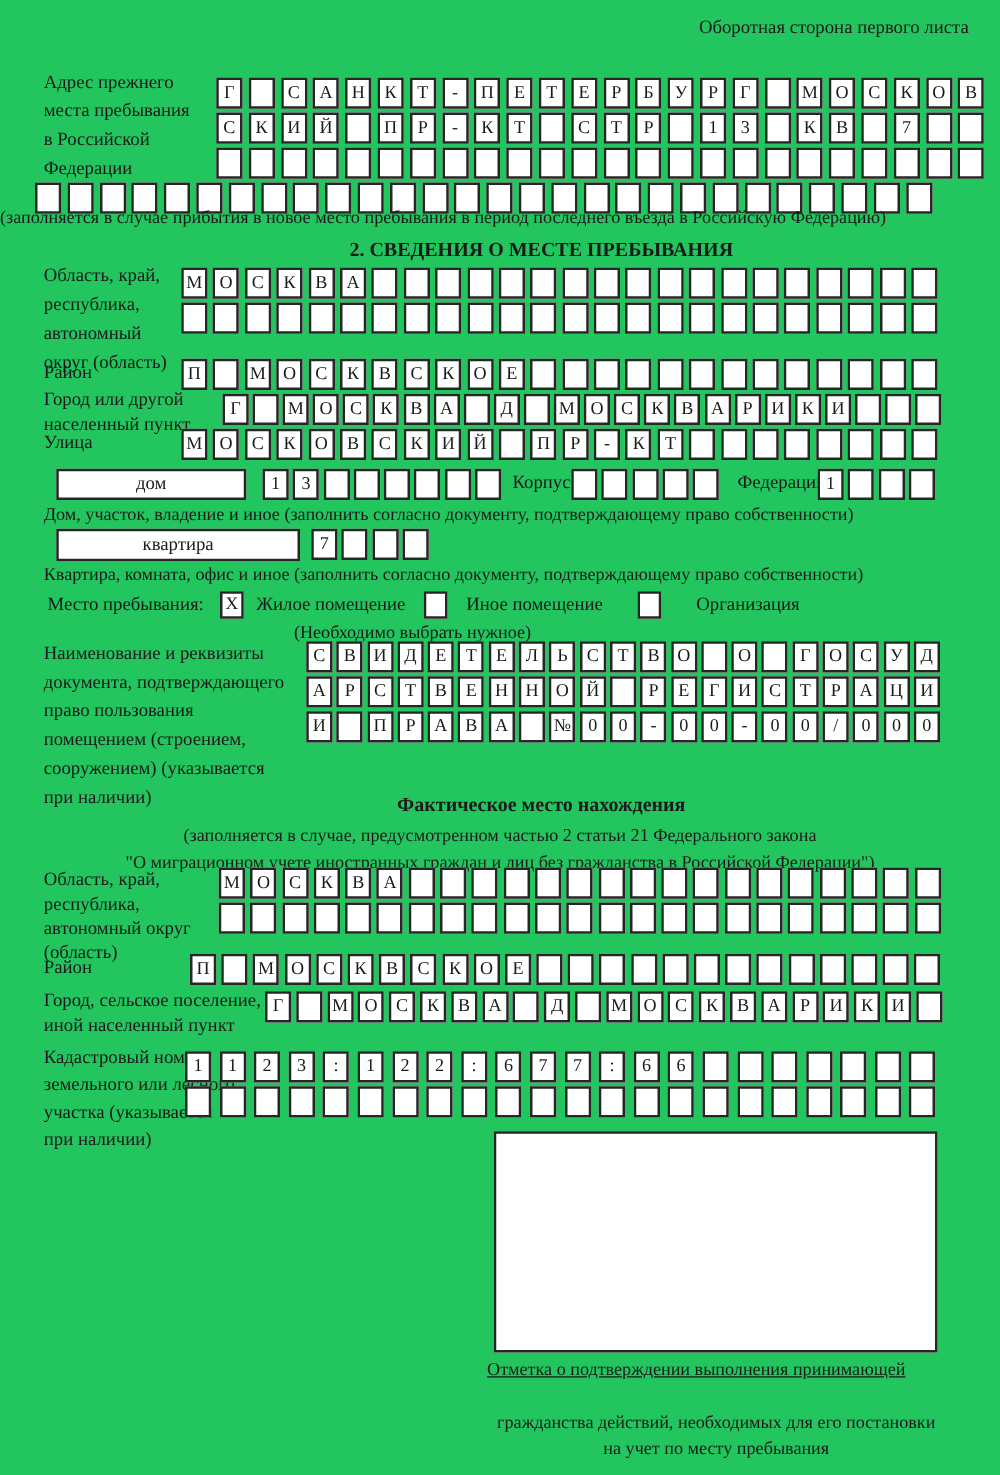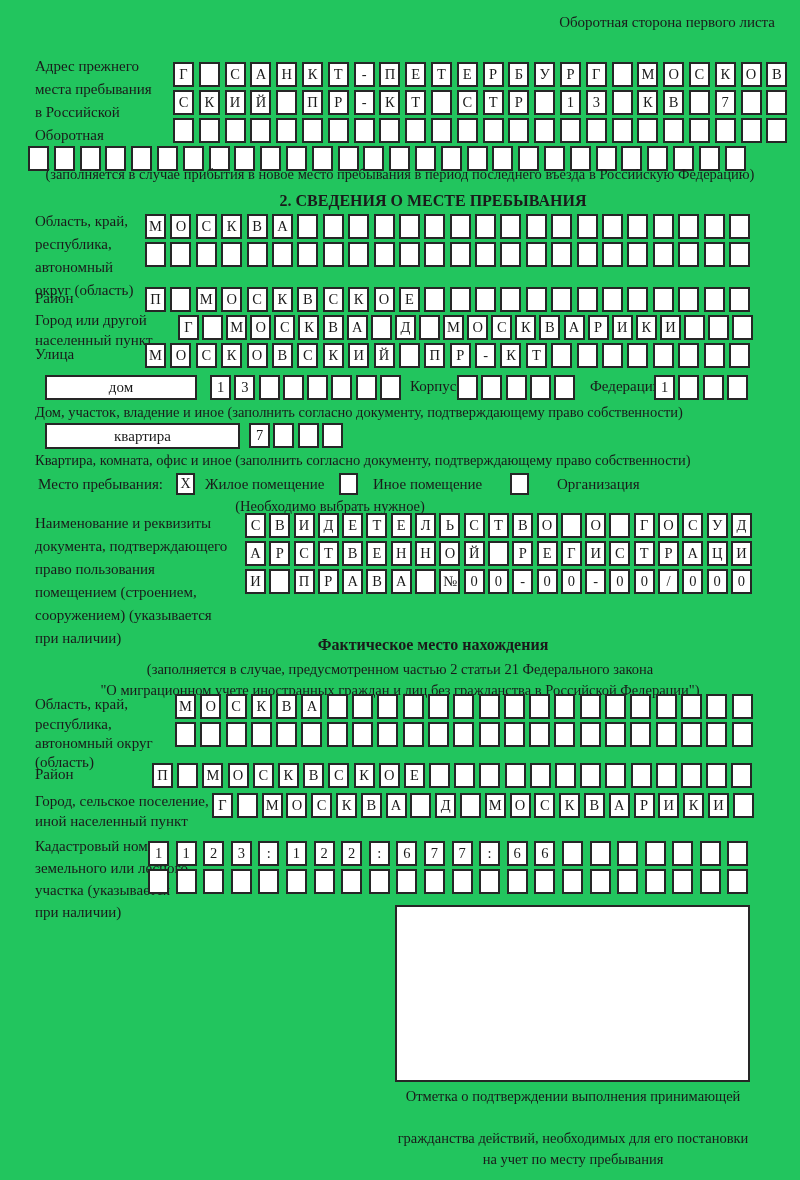--- a/index.html
+++ b/index.html
@@ -48,21 +48,21 @@
   #g-fobl1{left:175px;top:694px;gap:4.3px;}
   #g-fobl2{left:175px;top:722px;gap:4.3px;}
   #g-fraion{left:152px;top:763px;gap:4.2px;}
   #g-fgorod{left:212px;top:793px;gap:3.8px;}
   #g-kad1{left:148px;top:841px;gap:6.6px;}
   #g-kad2{left:148px;top:869px;gap:6.6px;}
   
   #corner-note{top:14px;right:58px;font-size:15px;}
   #l-prev-1{left:35px;top:58px;} #l-prev-2{left:35px;top:81px;}
   #l-prev-3{left:35px;top:104px;} #l-prev-4{left:35px;top:127px;}
-  #cap-prev{left:0;top:166px;width:800px;}
+  #cap-prev{left:0;top:166px;width:668px;}
   #hdr-sec2{top:192px;}
   #l-obl-1{left:35px;top:213px;} #l-obl-2{left:35px;top:236px;}
   #l-obl-3{left:35px;top:259px;} #l-obl-4{left:35px;top:282px;}
   #l-raion{left:35px;top:290px;}
   #l-gor-1{left:35px;top:312px;} #l-gor-2{left:35px;top:332px;}
   #l-ulitsa{left:35px;top:346px;}
   #cap-dom{left:35px;top:404px;}
   #cap-kv{left:35px;top:452px;}
   #l-mesto{left:38px;top:476px;}
   #chk1{left:176px;top:473px;} #l-opt1{left:205px;top:476px;}
@@ -75,34 +75,34 @@
   #hdr-fact{top:636px;}
   #cap-fact-1{left:0;top:661px;width:800px;font-size:14.5px;}
   #cap-fact-2{left:0;top:682px;width:800px;font-size:14.5px;}
   #l-fobl-1{left:35px;top:696px;} #l-fobl-2{left:35px;top:716px;}
   #l-fobl-3{left:35px;top:735px;text-align:right;} #l-fobl-4{left:35px;top:754px;}
   #l-fraion{left:35px;top:766px;}
   #l-fgor-1{left:35px;top:793px;} #l-fgor-2{left:35px;top:813px;}
   #l-kad-1{left:35px;top:838px;} #l-kad-2{left:35px;top:860px;}
   #l-kad-3{left:35px;top:882px;} #l-kad-4{left:35px;top:904px;}
   #stamp-box{position:absolute;left:395px;top:905px;width:355px;height:177px;box-sizing:border-box;border:2px solid #262626;background:#fff;}
-  #cap-st-1{left:378px;top:1088px;width:390px;} #cap-st-2{left:378px;top:1109px;width:390px;}
+  #cap-st-1{left:362px;top:1088px;width:390px;text-decoration:underline;} #cap-st-2{left:378px;top:1109px;width:390px;}
   #cap-st-3{left:378px;top:1130px;width:390px;} #cap-st-4{left:378px;top:1151px;width:390px;}
 </style>
 </head>
 <body>
 
 <div class="page">
 
   <div class="lbl" id="corner-note">Оборотная сторона первого листа</div>
 
   <div class="lbl" id="l-prev-1">Адрес прежнего</div>
   <div class="lbl" id="l-prev-2">места пребывания</div>
   <div class="lbl" id="l-prev-3">в Российской</div>
-  <div class="lbl" id="l-prev-4">Оборотная</div>
+  <div class="lbl" id="l-prev-4">Федерации</div>
   <div class="row-cells" id="g-addr1">
       <span class="cell">Г</span>
       <span class="cell"></span>
       <span class="cell">С</span>
       <span class="cell">А</span>
       <span class="cell">Н</span>
       <span class="cell">К</span>
       <span class="cell">Т</span>
       <span class="cell">-</span>
       <span class="cell">П</span>

